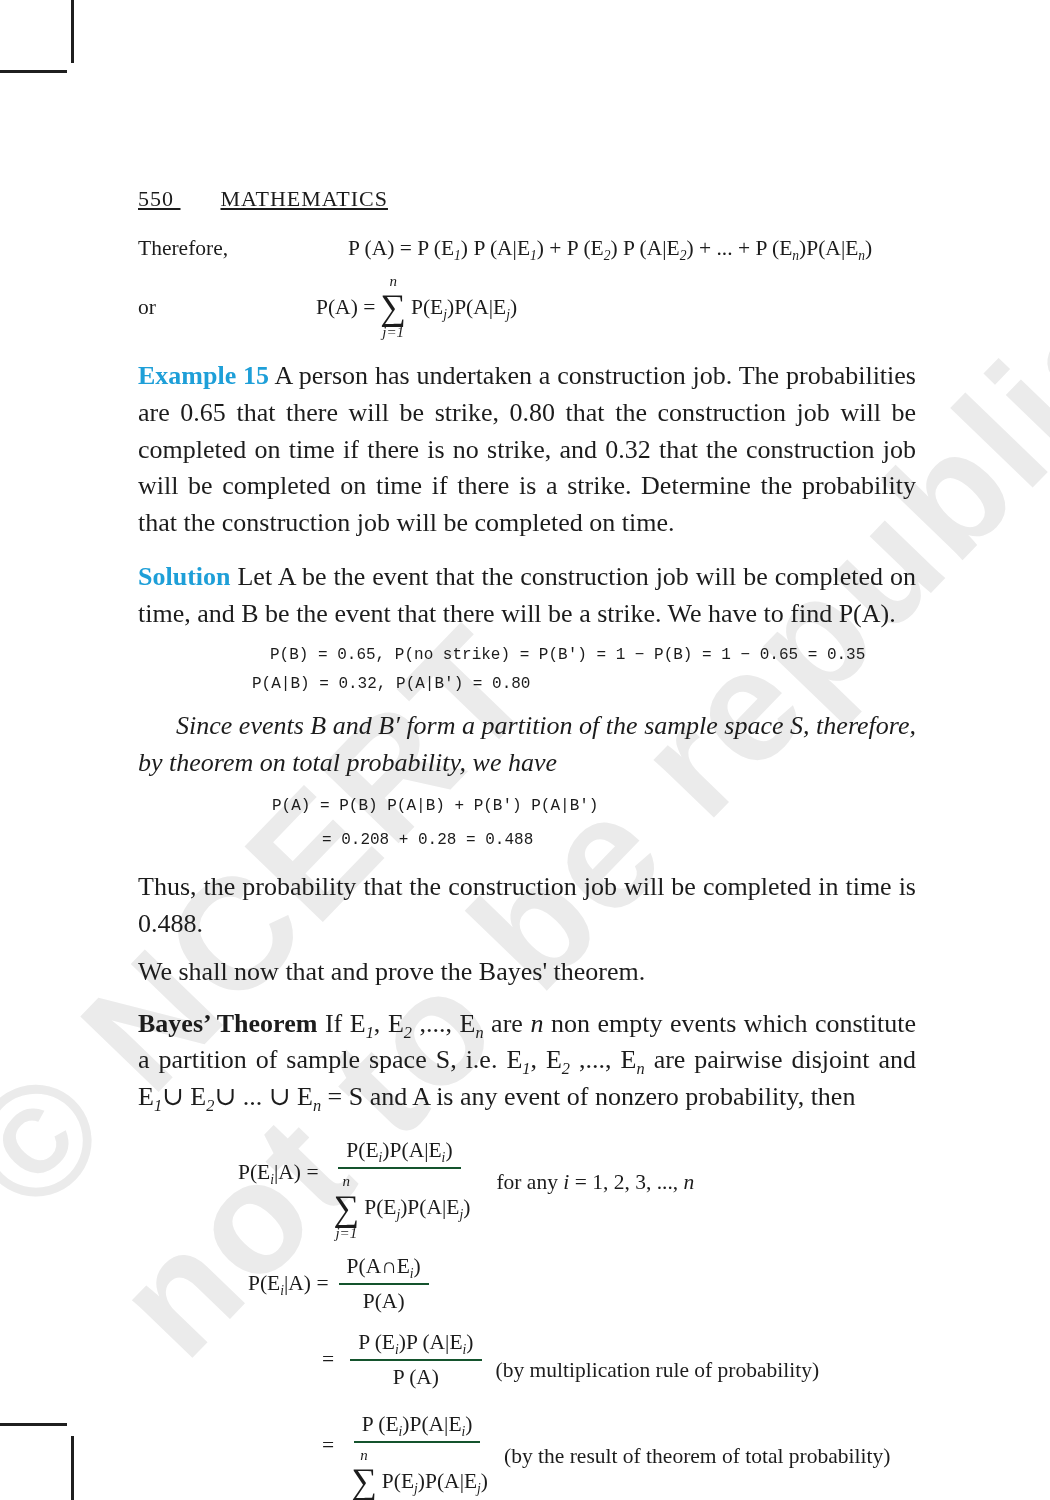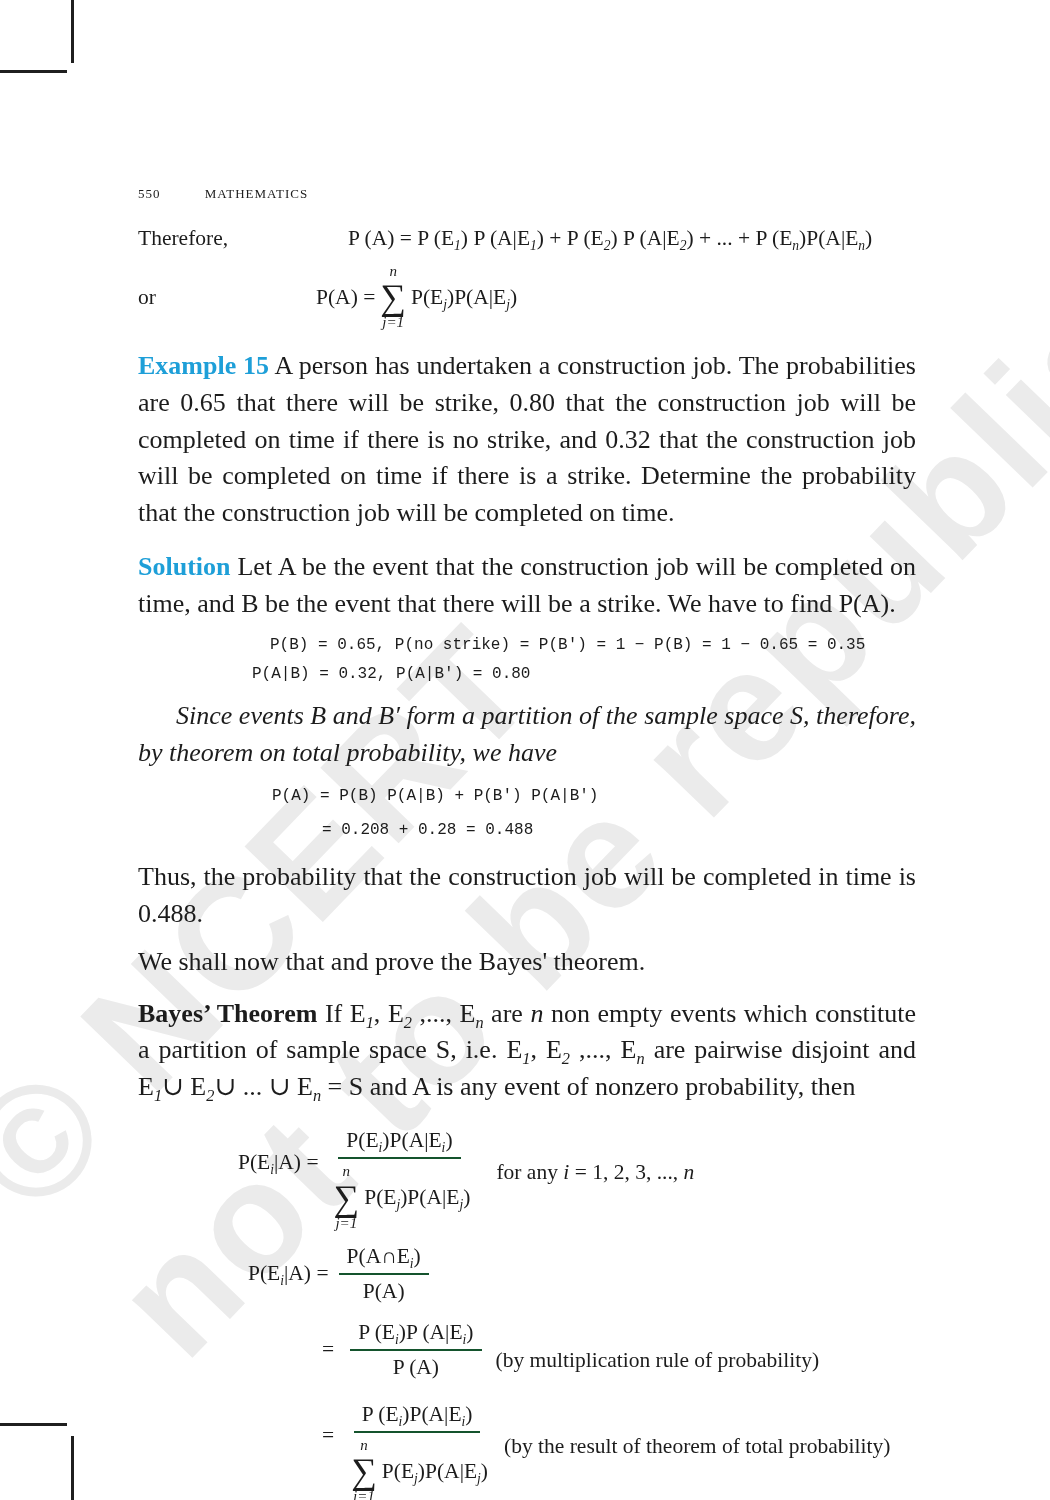--- a/index.html
+++ b/index.html
@@ -19,21 +19,21 @@
   }
   
   .crop { position:absolute; background:#1f1f1f; z-index:2; }
   .crop.tl-v { left:71px; top:0; width:3px; height:63px; }
   .crop.tl-h { left:0; top:70px; width:67px; height:3px; }
   .crop.bl-h { left:0; top:1423px; width:67px; height:3px; }
   .crop.bl-v { left:71px; top:1436px; width:3px; height:64px; }
 
   .content { position:absolute; left:138px; top:186px; width:778px; z-index:1; }
 
-  .header-row { font-size:13px; letter-spacing:1px; margin:0 0 24px 0; }
+  .header-row { font-size:22px; letter-spacing:1px; margin:0 0 24px 0;text-decoration:underline; }
   .header-row .subject { margin-left:40px; }
 
   .para { font-size:26px; line-height:1.42; text-align:justify; margin:0; }
   .lead { font-weight:bold; }
   .blue { color:var(--accent_blue,#1e9fd8); }
 
   .eq-row { display:flex; align-items:center; font-size:21.5px; }
   .eq-label { width:178px; flex:0 0 auto; }
   .eq-inline { display:inline-flex; align-items:center; }
 

